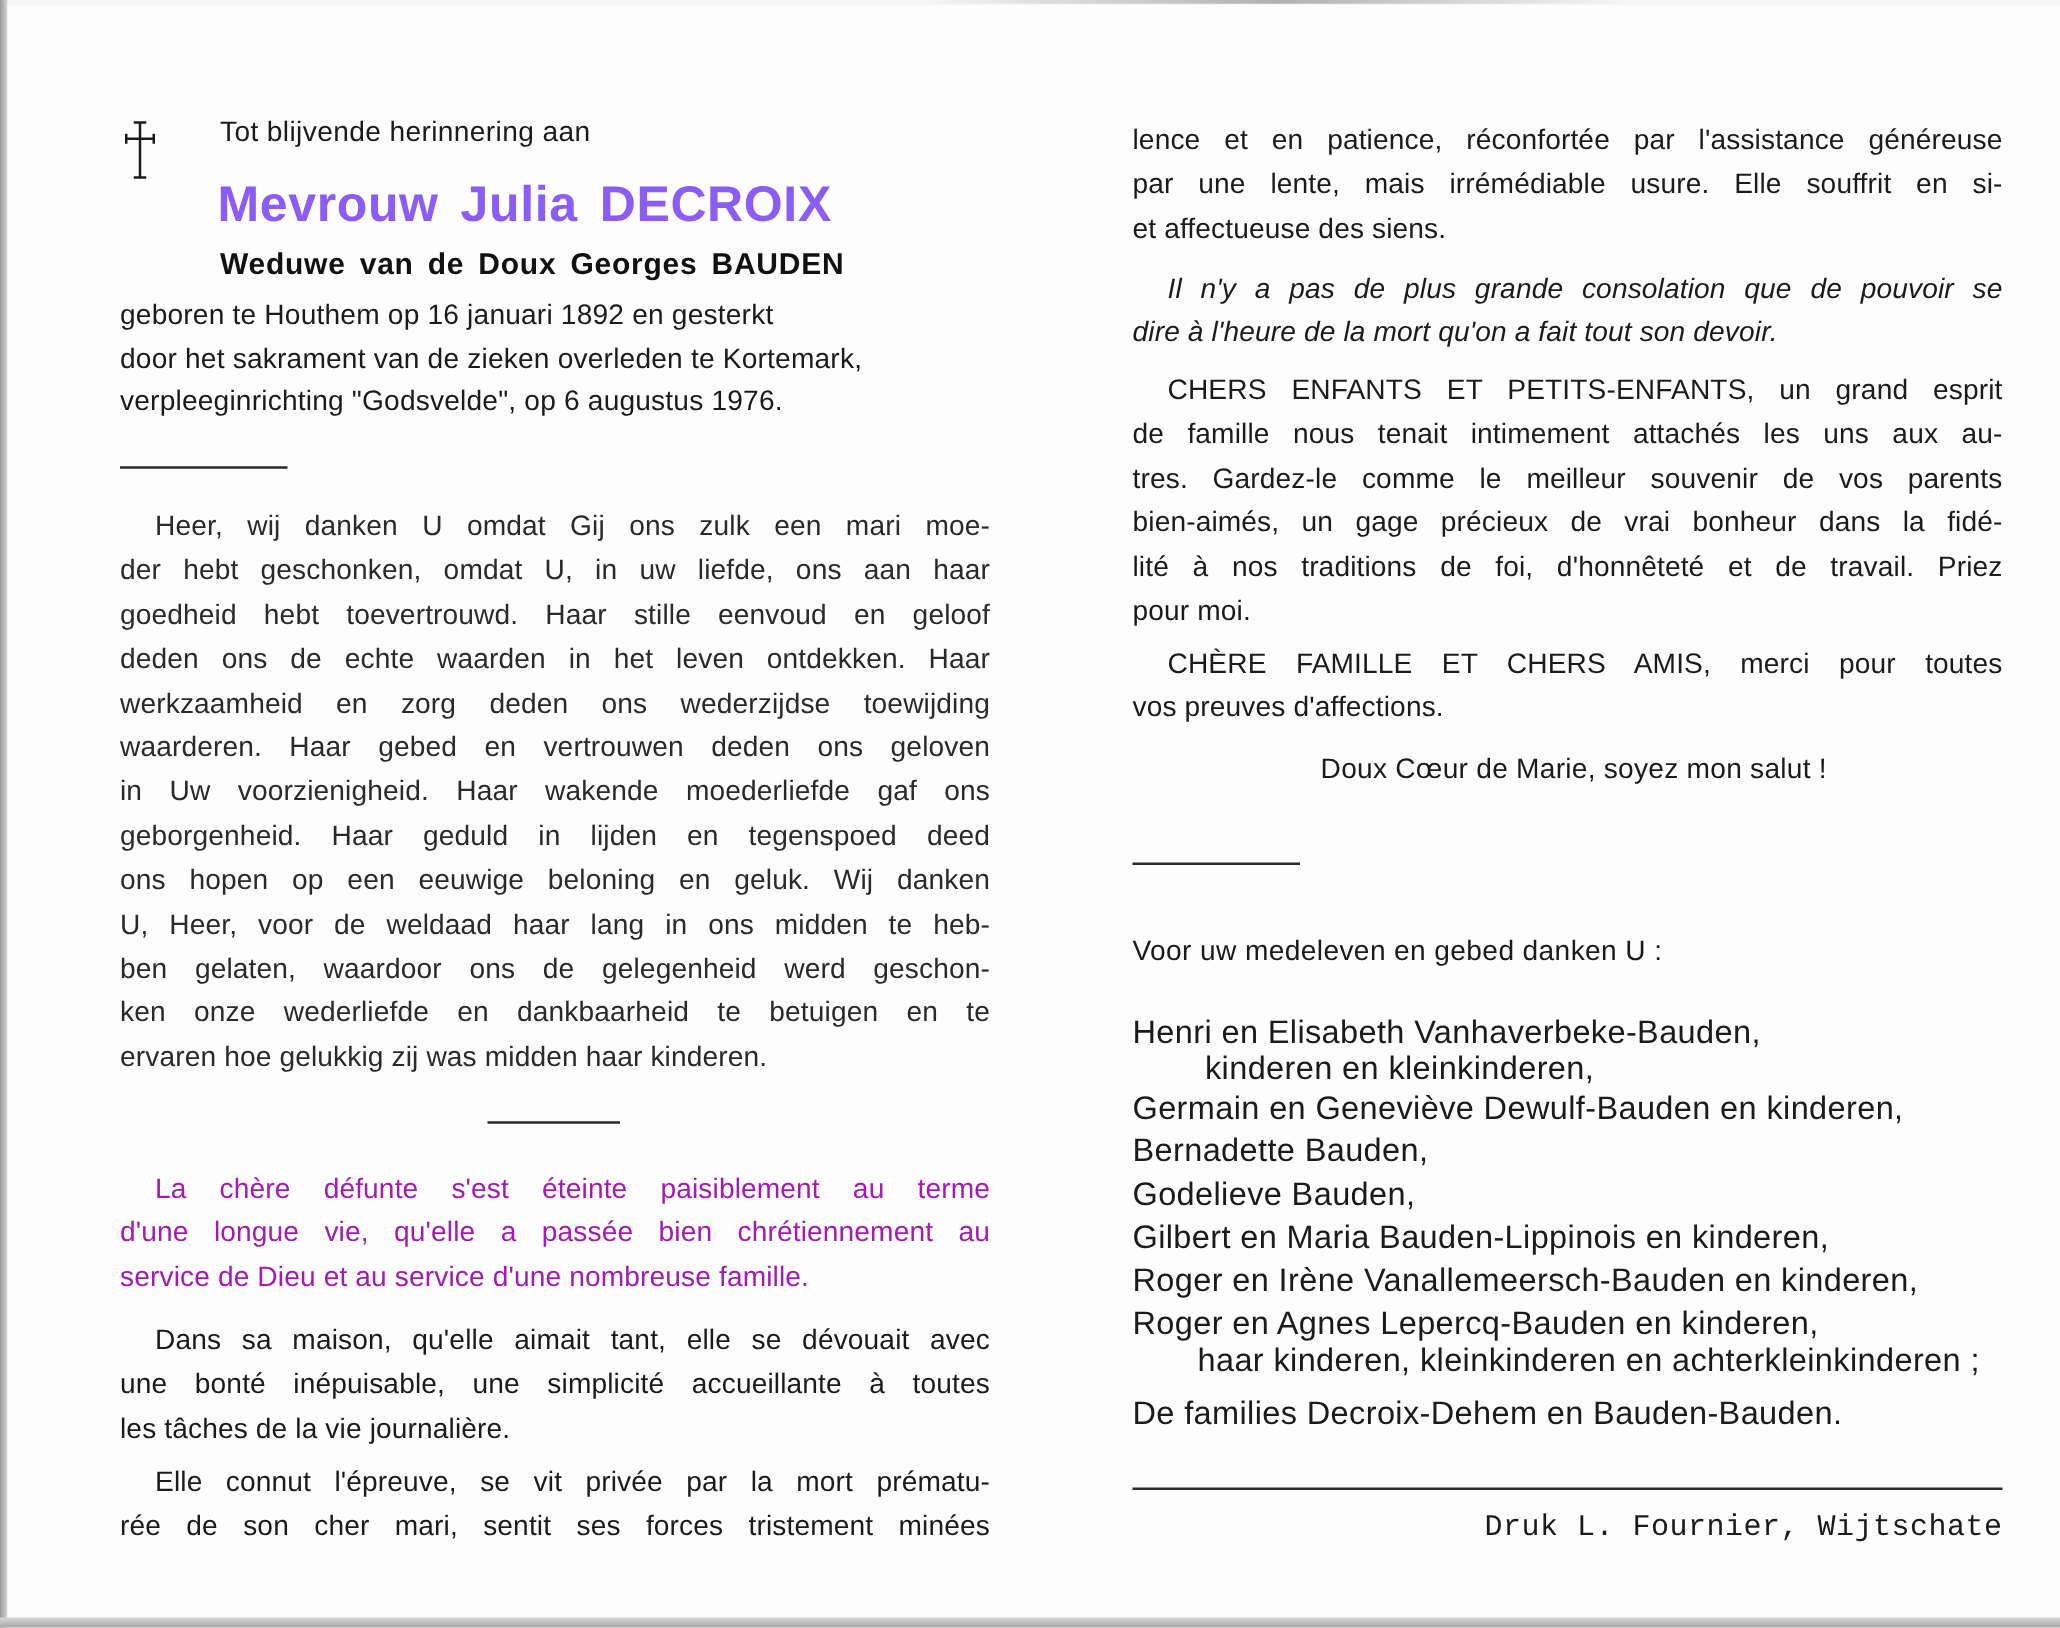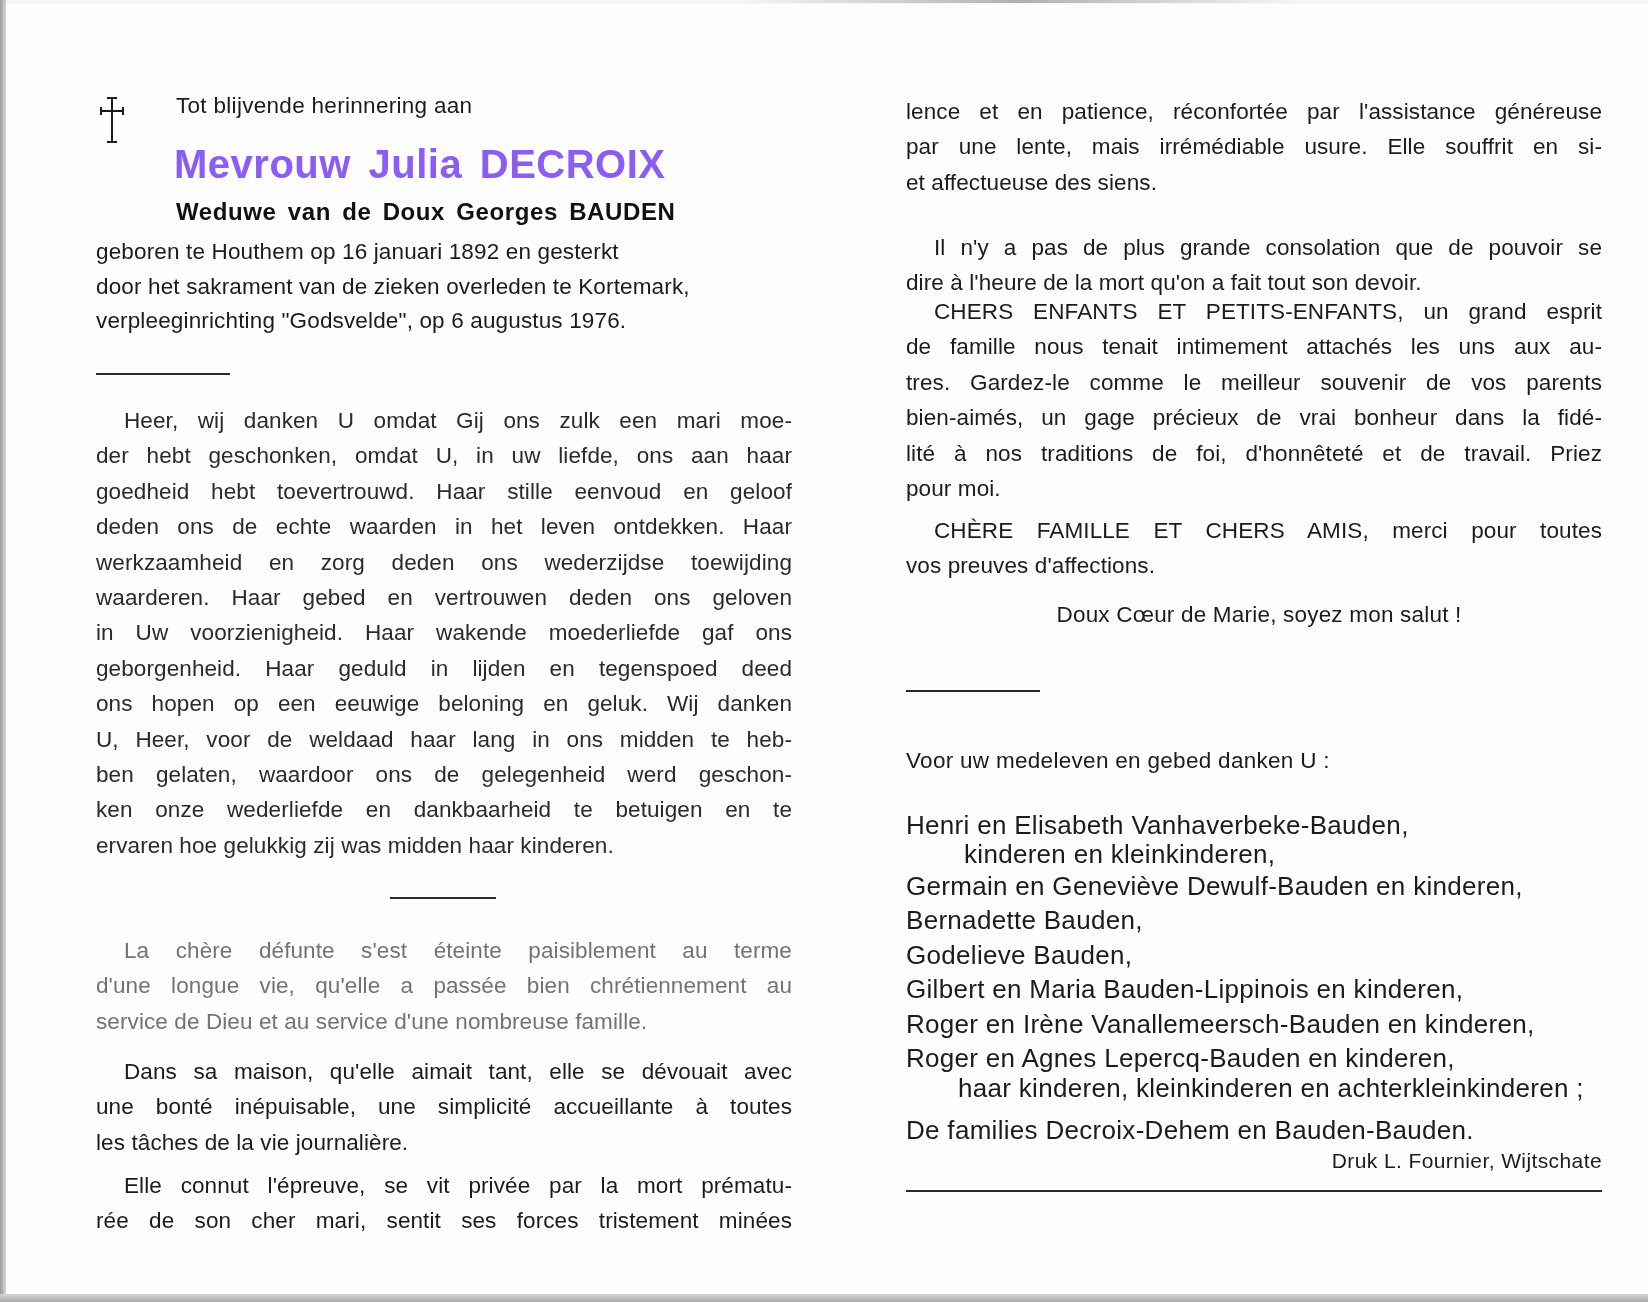--- a/index.html
+++ b/index.html
@@ -108,26 +108,26 @@
       display: block;
       text-align: justify;
       text-align-last: justify;
       white-space: nowrap;
       overflow: visible;
     }
     .para .ln.last { text-align-last: left; }
     .para .ln.indent { padding-left: 28px; }
 
     .nl-para { left: 96px; top: 403px; width: 696px; color: #2a2a2a; }
-    .fr-p1 { left: 96px; top: 933px; width: 696px; color: #737373; }
+    .fr-p1 { left: 96px; top: 933px; width: 696px; color: #a21caf; }
     .fr-p2 { left: 96px; top: 1054px; width: 696px; }
     .fr-p3 { left: 96px; top: 1168px; width: 696px; }
 
     .rp1 { left: 906px; top: 94px; width: 696px; }
-    .rp2 { left: 906px; top: 230px; width: 696px; }
+    .rp2 { left: 906px; top: 213px; width: 696px; font-style: italic; }
     .rp3 { left: 906px; top: 294px; width: 696px; }
     .rp4 { left: 906px; top: 513px; width: 696px; }
 
     .prayer {
       position: absolute;
       left: 906px;
       top: 602px;
       width: 696px;
       text-align: center;
       font-size: 22.5px;
@@ -150,23 +150,24 @@
       font-size: 26px;
       letter-spacing: 0.3px;
     }
     .family div { white-space: nowrap; height: 34.5px; line-height: 34.5px; }
     .family .sub { padding-left: 58px; height: 30px; line-height: 30px; margin-top: -4px; }
     .family .sub2 { padding-left: 52px; height: 34px; line-height: 30px; margin-top: -3px; }
     .family .gap { margin-top: 6px; }
     .printer {
       position: absolute;
       right: 46px;
-      top: 1149px;
-      font-size: 21px;
+      top: 1209px;
+      font-size: 24px;
       letter-spacing: 0.4px;
+      font-family: Liberation Mono, monospace;
     }
   </style>
 </head>
 <body>
 
 <div class="edge-left"></div>
 <div class="sheet"></div>
 <div class="edge-top-smudge"></div>
 
 <svg class="cross" viewBox="0 0 28 50">

